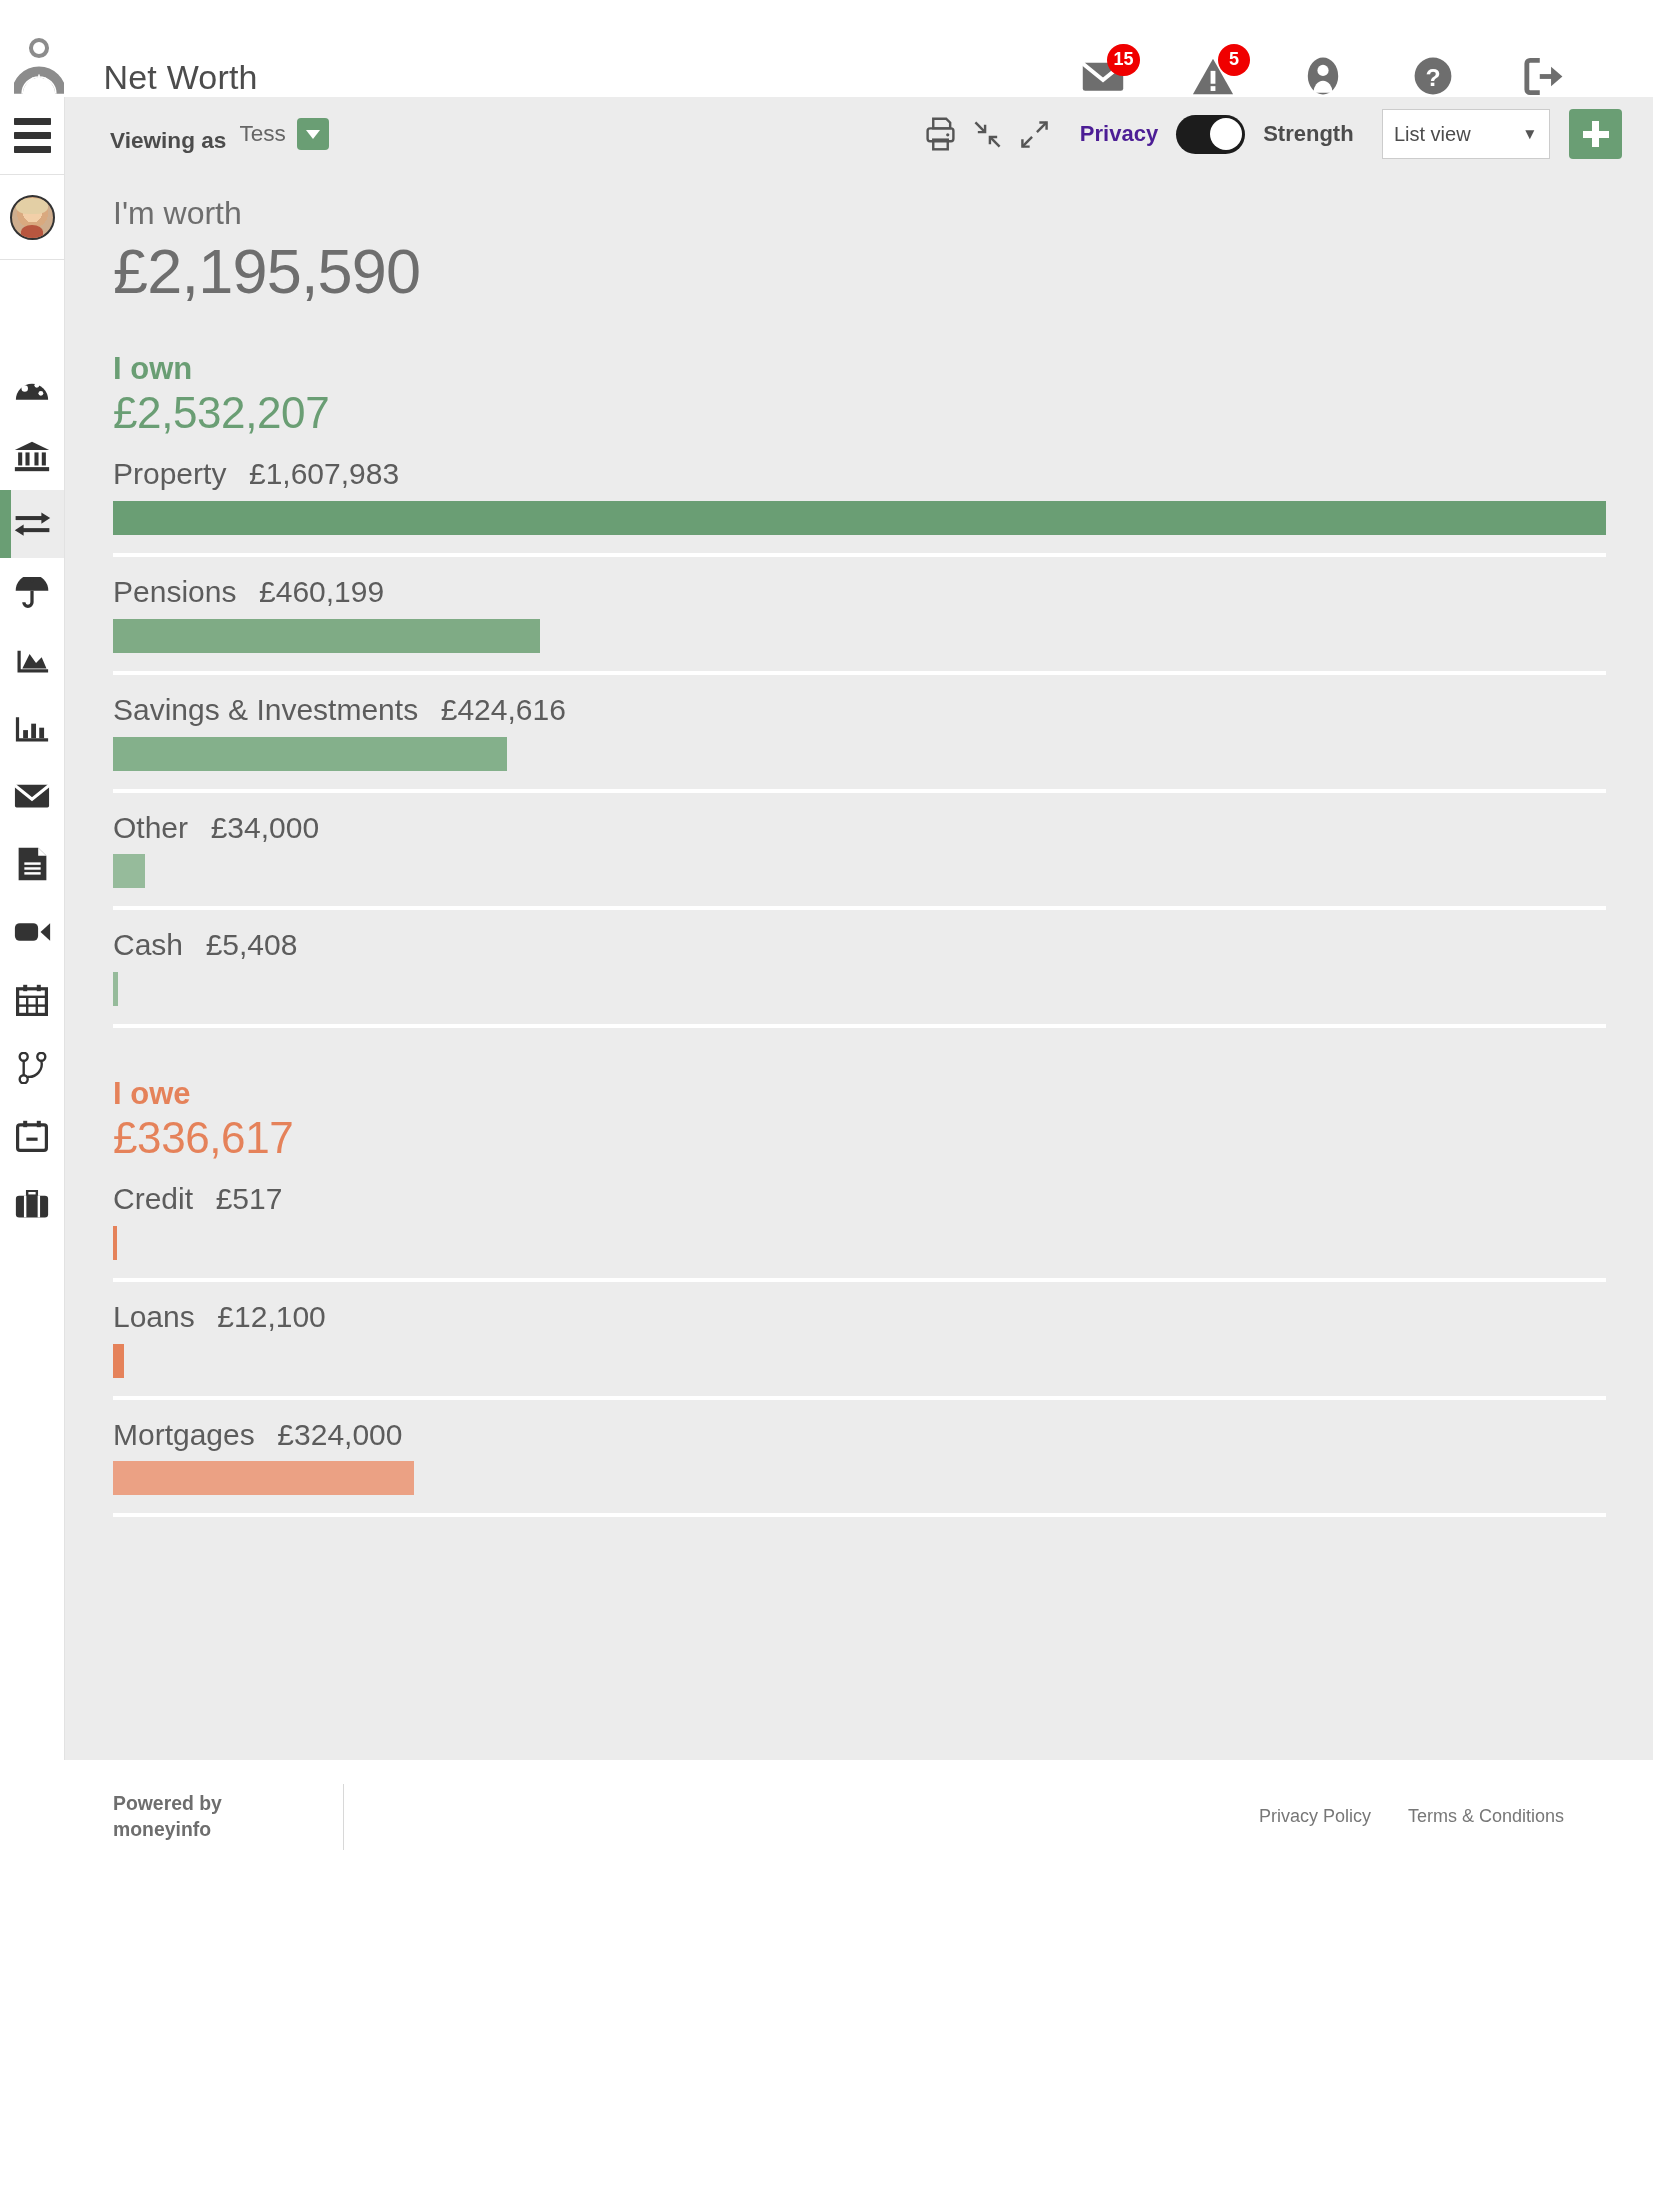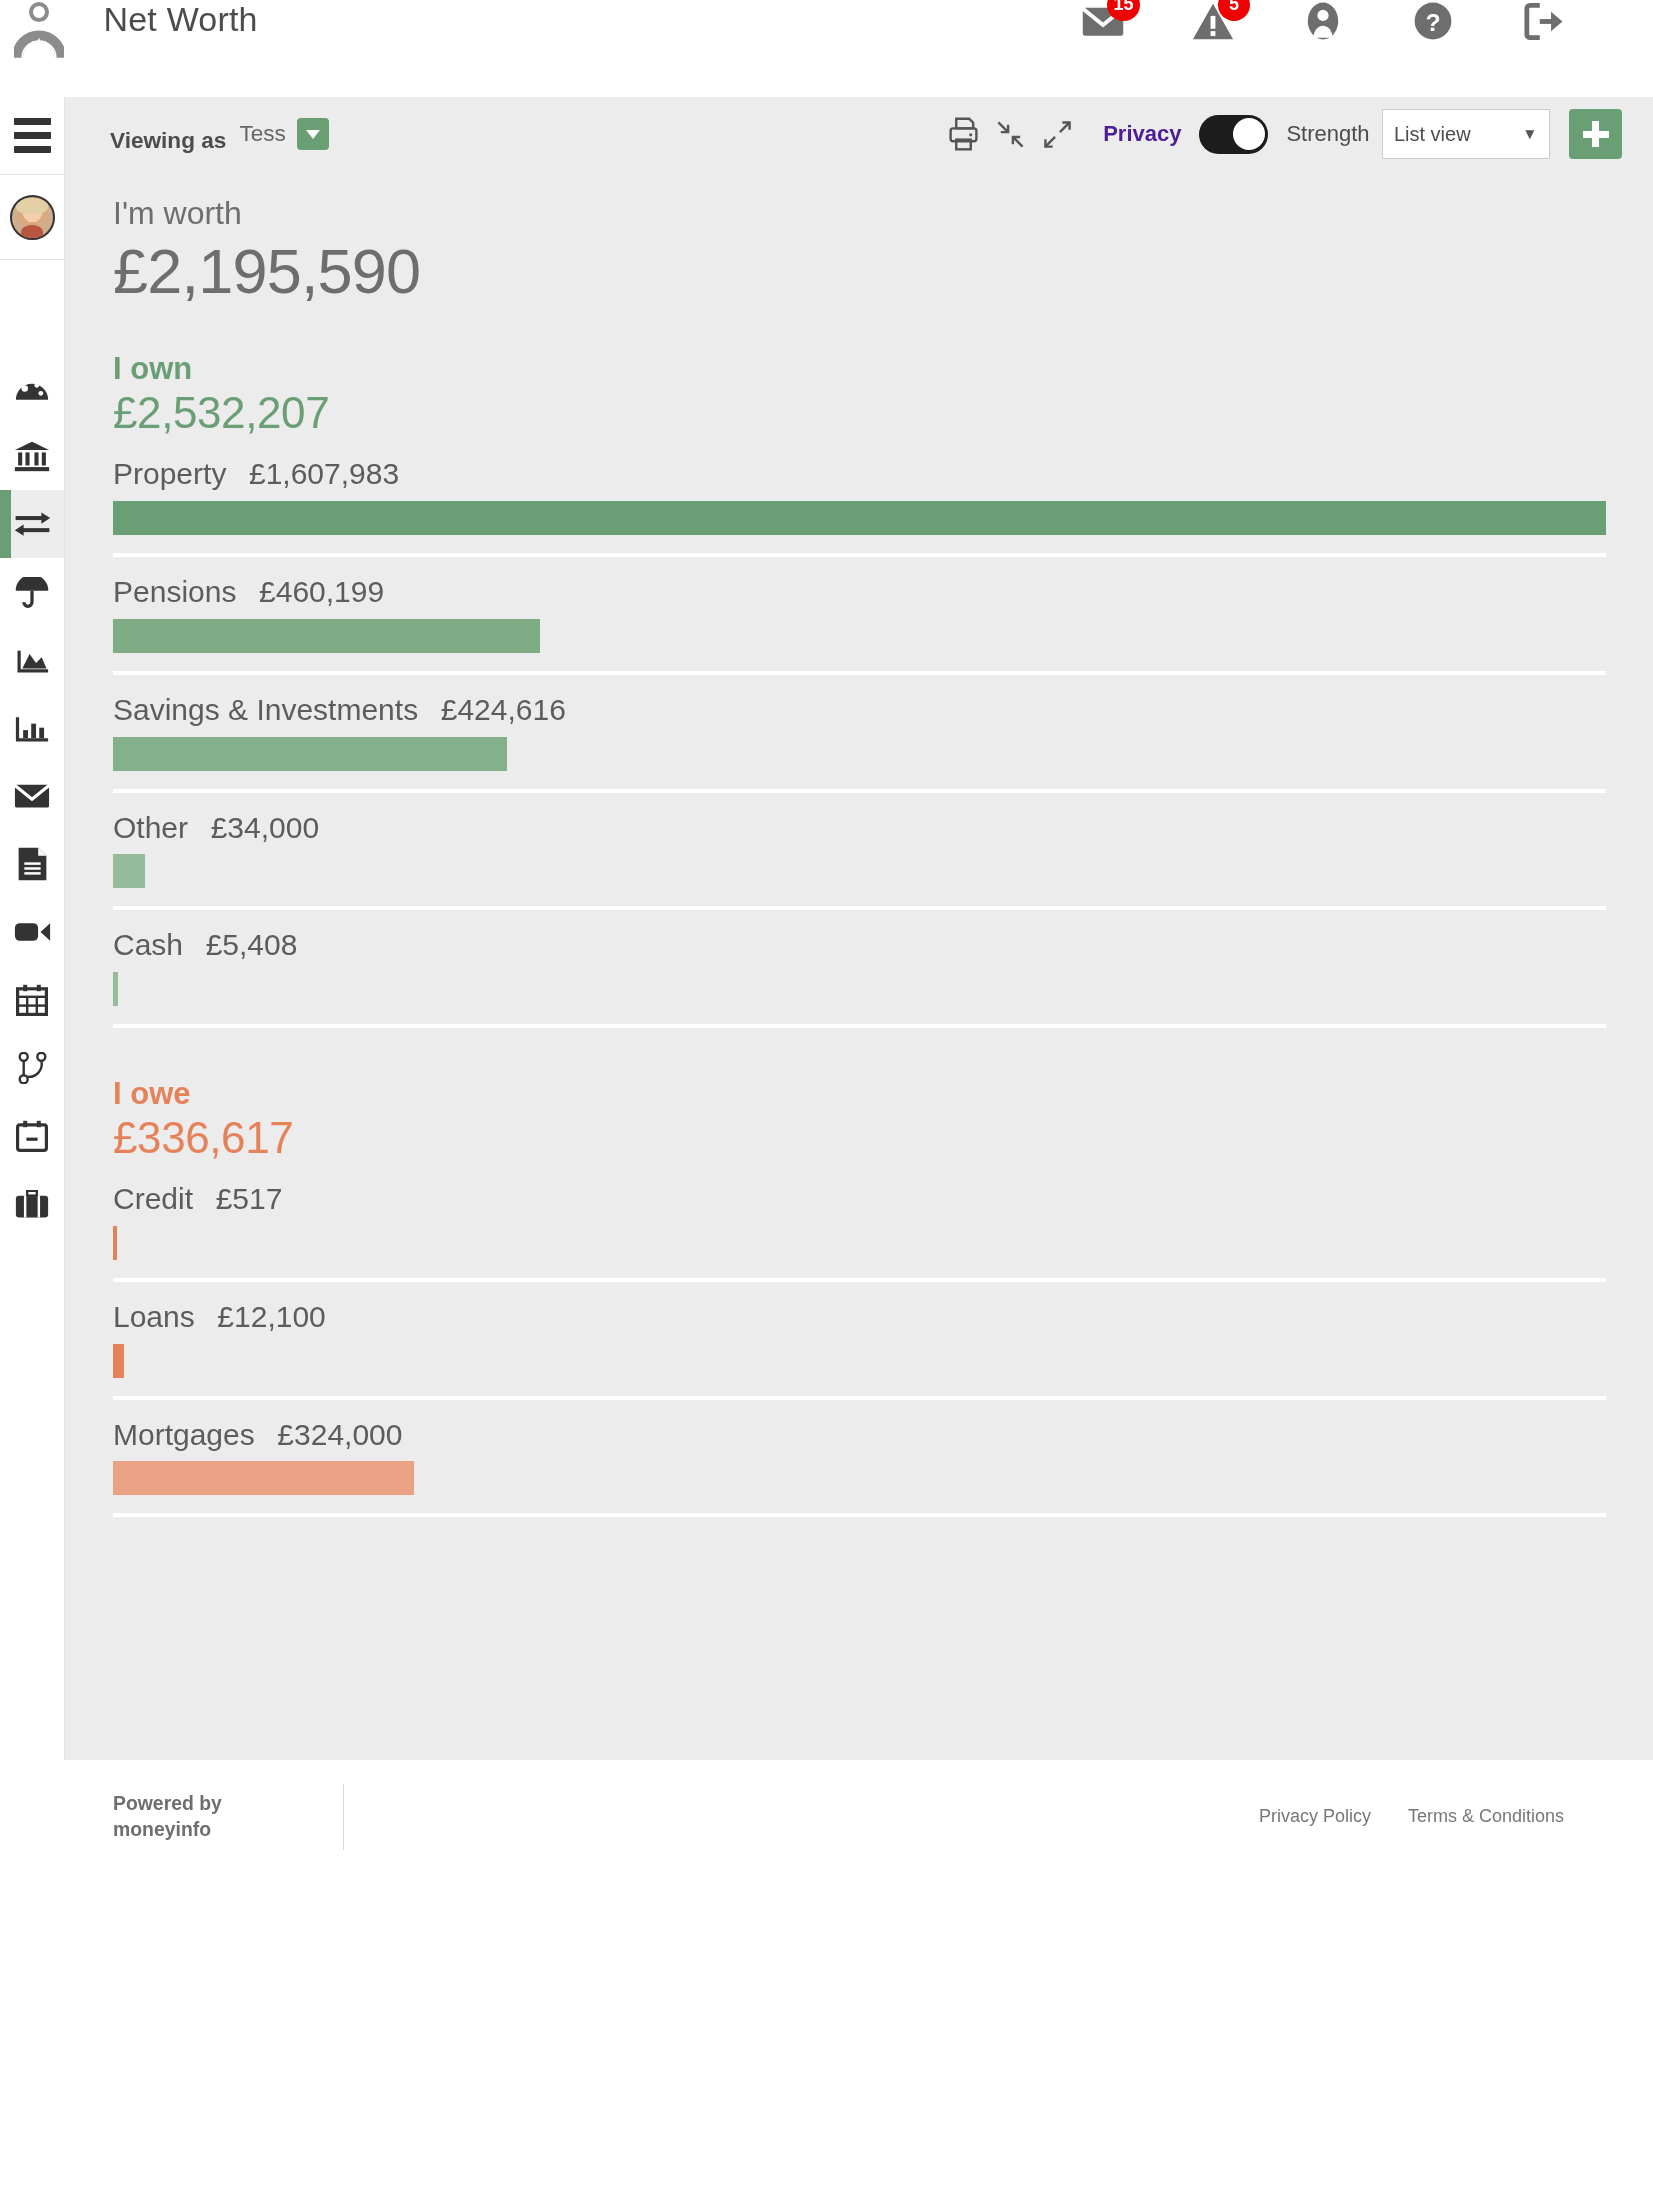--- a/index.html
+++ b/index.html
@@ -13,21 +13,21 @@
   }
 
   
   .top-header {
     position: absolute;
     top: 0; left: 0;
     width: 1653px;
     height: 97px;
     background: #ffffff;
     display: flex;
-    align-items: flex-start;
+    align-items: flex-end;
   }
   .brand-logo {
     width: 65px;
     margin-left: 6.5px;
     display: flex;
     align-items: center;
     justify-content: center;
   }
   .page-title {
     font-size: 34px;
@@ -224,22 +224,22 @@
     top: 3.2px;
     right: 3.2px;
     width: 32px;
     height: 32px;
     border-radius: 50%;
     background: #ffffff;
   }
   .strength-label {
     font-size: 22px;
     color: #4c4c4c;
-    font-weight: normal;
-    margin: 0 12px 0 18px;
+    font-weight: bold;
+    margin: 0 28px 0 18px;
   }
   .view-select {
     width: 168px;
     height: 50px;
     background: #ffffff;
     border: 0.8px solid #cccccc;
     display: flex;
     align-items: center;
     padding: 0 11.3px;
     font-size: 20px;

